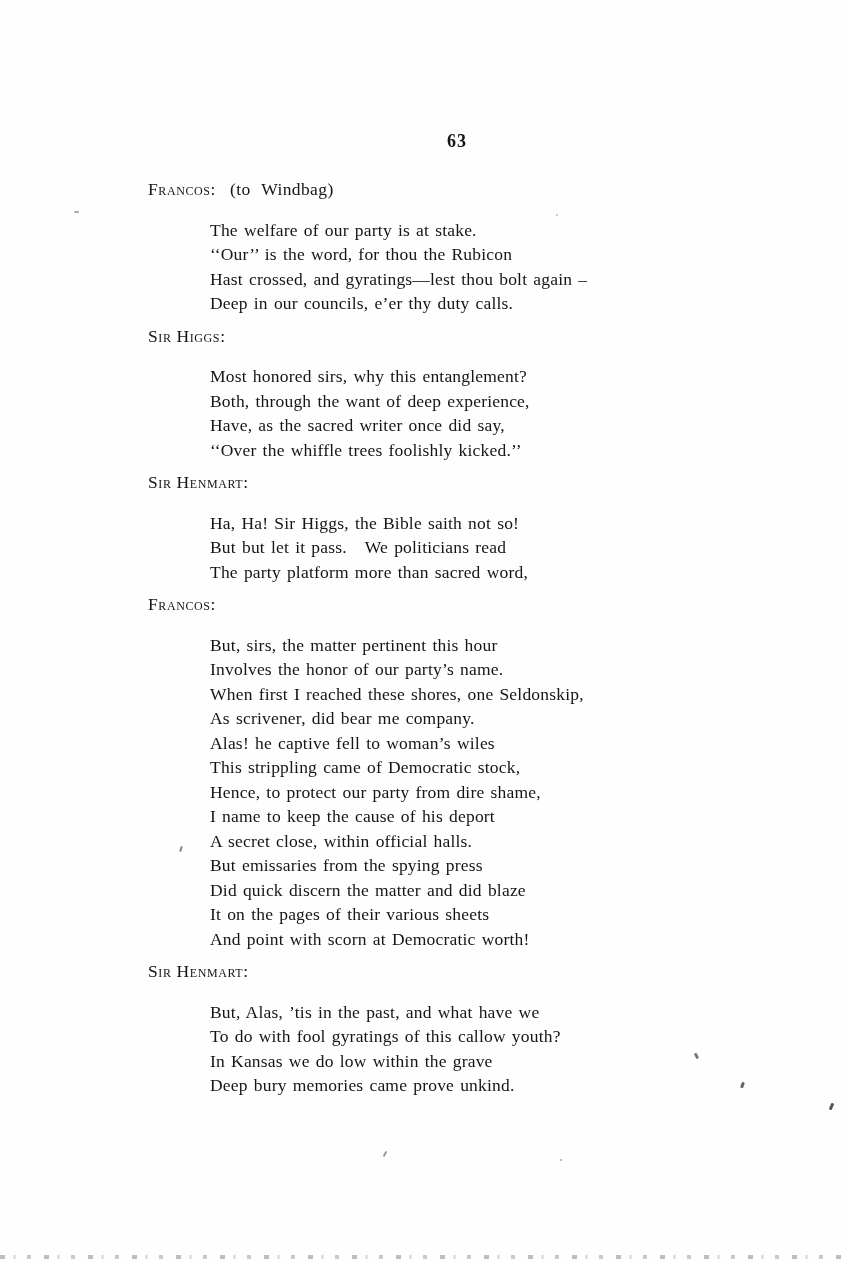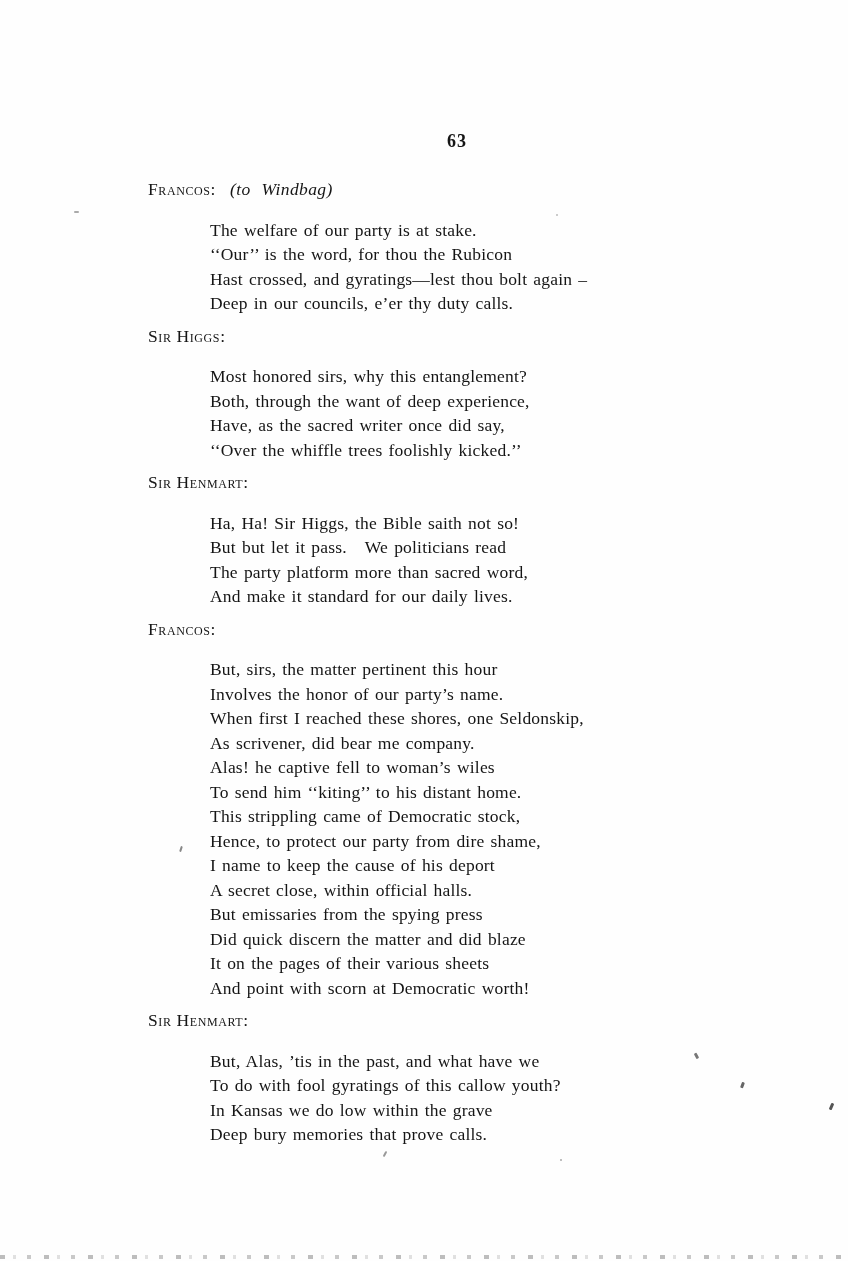--- a/index.html
+++ b/index.html
@@ -36,21 +36,20 @@
     font-size: 17.5px;
     line-height: 24.5px;
     white-space: pre;
   }
   .speaker-name {
     font-variant: small-caps;
     letter-spacing: 0.6px;
     font-weight: 500;
   }
   .stage-direction {
-    font-style: italic;
     margin-left: 14px;
     letter-spacing: 0.4px;
     word-spacing: 6px;
   }
   .verse-lines { margin-left: 62px; margin-top: 16px; }
   .verse-line {
     font-size: 17.5px;
     line-height: 24.5px;
     letter-spacing: 0.2px;
     word-spacing: 1.5px;
@@ -107,51 +106,49 @@
           <div class="verse-line">‘‘Over the whiffle trees foolishly kicked.’’</div>
         </div>
     </div>
 
     <div class="speech">
       <div class="speaker-line"><span class="speaker-name">Sir Henmart:</span></div>
       <div class="verse-lines">
           <div class="verse-line">Ha, Ha! Sir Higgs, the Bible saith not so!</div>
           <div class="verse-line">But but let it pass.   We politicians read</div>
           <div class="verse-line">The party platform more than sacred word,</div>
-          <div class="verse-line">And make it standard for our daily lives.</div>
         </div>
     </div>
 
     <div class="speech">
       <div class="speaker-line"><span class="speaker-name">Francos:</span></div>
       <div class="verse-lines">
           <div class="verse-line">But, sirs, the matter pertinent this hour</div>
           <div class="verse-line">Involves the honor of our party’s name.</div>
           <div class="verse-line">When first I reached these shores, one Seldonskip,</div>
           <div class="verse-line">As scrivener, did bear me company.</div>
           <div class="verse-line">Alas! he captive fell to woman’s wiles</div>
-          <div class="verse-line">To send him ‘‘kiting’’ to his distant home.</div>
           <div class="verse-line">This strippling came of Democratic stock,</div>
           <div class="verse-line">Hence, to protect our party from dire shame,</div>
           <div class="verse-line">I name to keep the cause of his deport</div>
           <div class="verse-line">A secret close, within official halls.</div>
           <div class="verse-line">But emissaries from the spying press</div>
           <div class="verse-line">Did quick discern the matter and did blaze</div>
           <div class="verse-line">It on the pages of their various sheets</div>
           <div class="verse-line">And point with scorn at Democratic worth!</div>
         </div>
     </div>
 
     <div class="speech">
       <div class="speaker-line"><span class="speaker-name">Sir Henmart:</span></div>
       <div class="verse-lines">
           <div class="verse-line">But, Alas, ’tis in the past, and what have we</div>
           <div class="verse-line">To do with fool gyratings of this callow youth?</div>
           <div class="verse-line">In Kansas we do low within the grave</div>
-          <div class="verse-line">Deep bury memories that prove calls.</div>
+          <div class="verse-line">Deep bury memories came prove unkind.</div>
         </div>
     </div>
   </div>
 
   <div class="speck s1"></div>
   <div class="speck s2"></div>
   <div class="speck s3"></div>
   <div class="speck s4"></div>
   <div class="speck s5"></div>
   <div class="speck s6"></div>

